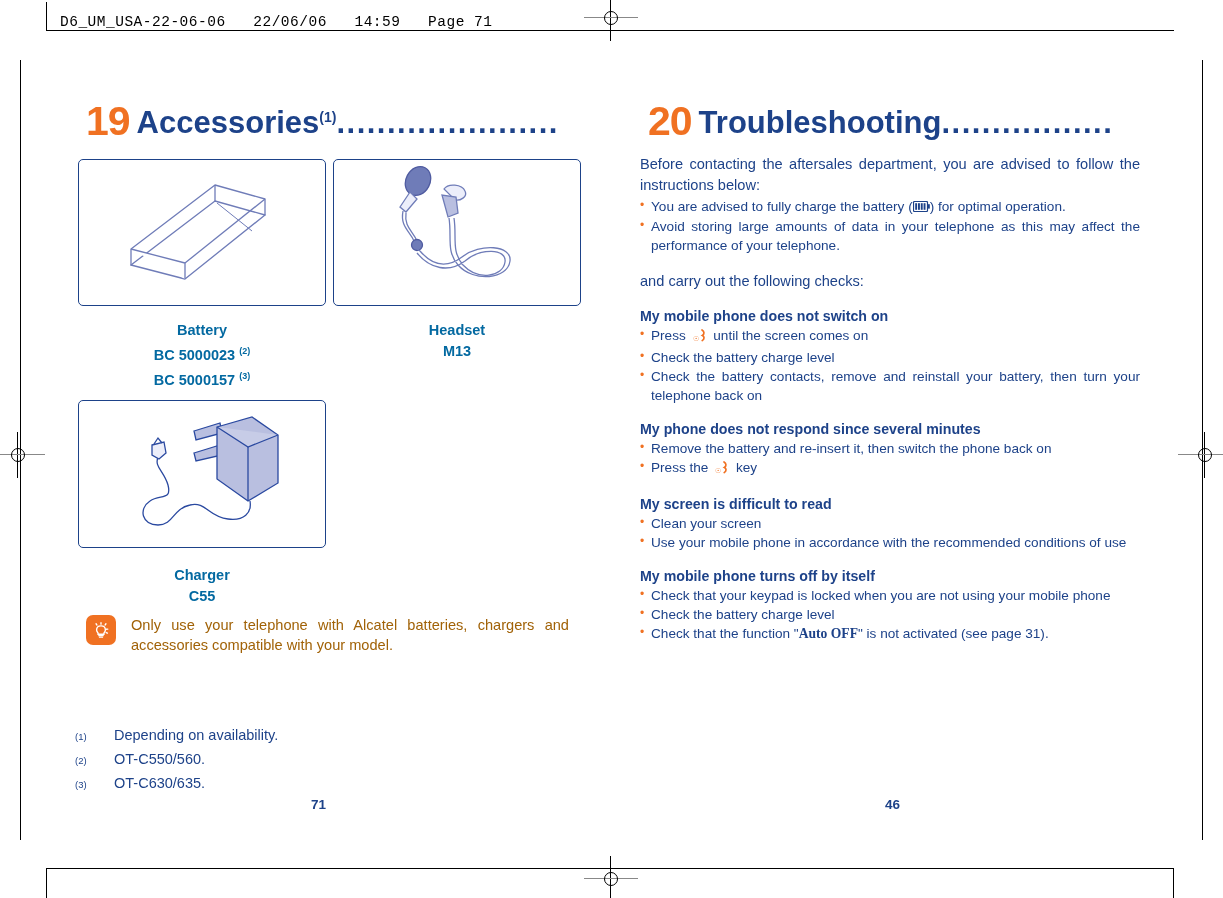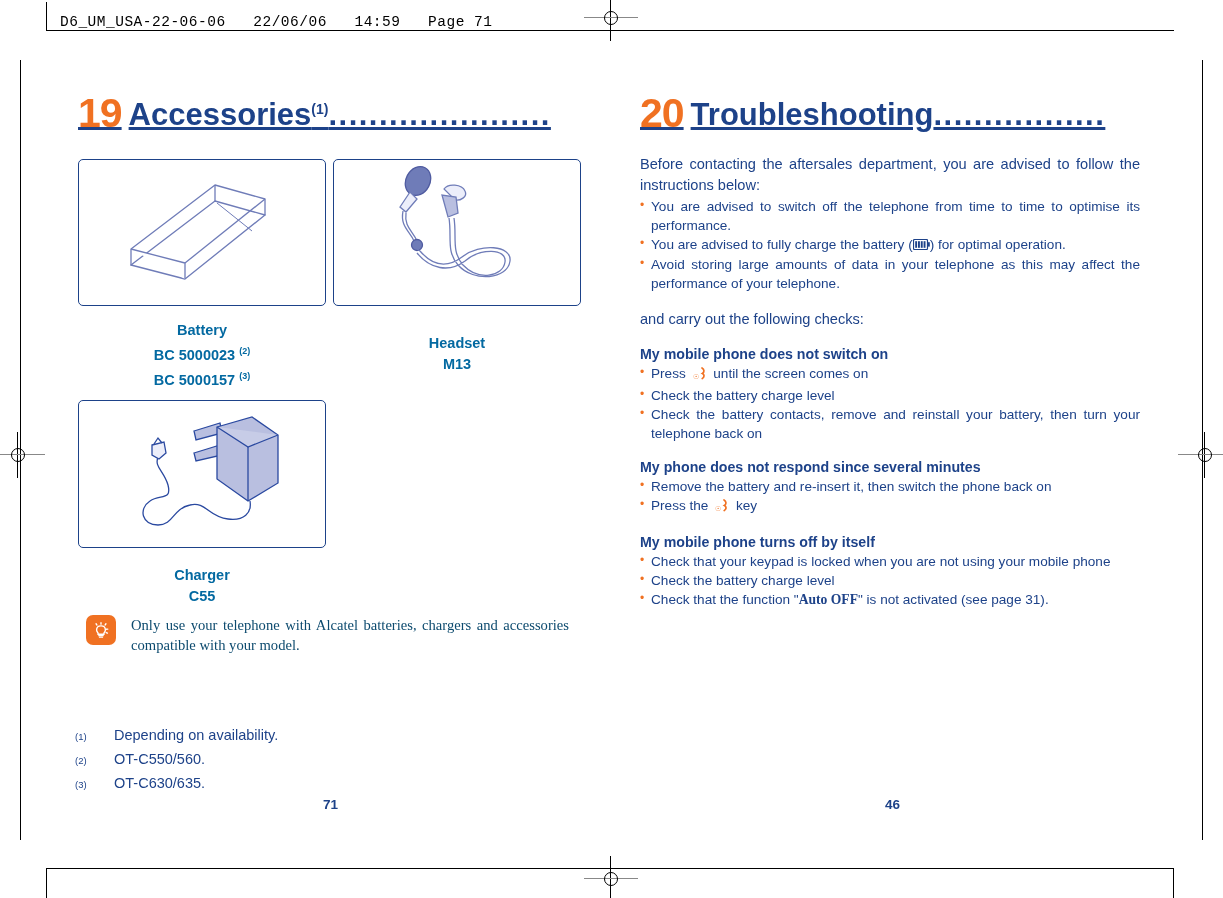--- a/index.html
+++ b/index.html
@@ -38,26 +38,25 @@
   .edge-right{position:absolute;left:1173px;top:869px;width:0;height:29px;border-left:1px solid #000;}
   .side-rule-l{position:absolute;left:20px;top:60px;width:0;height:780px;border-left:1px solid #000;}
   .side-rule-r{position:absolute;left:1202px;top:60px;width:0;height:780px;border-left:1px solid #000;}
 
   
   .page{position:absolute;top:0;}
   .page-left{left:78px;width:525px;}
   .page-right{left:640px;width:500px;}
 
   h1.chapter{
-    margin:0;padding:0;
+    margin:8px;padding:0;
     font-size:31px;font-weight:bold;
     color:#1d4289;
     white-space:nowrap;
     line-height:1;
-    text-decoration:underline;
   }
   h1.chapter .num{
     color:#f07122;font-size:41px;letter-spacing:-1px;margin-right:7px;
     font-weight:bold;vertical-align:-2px;
   }
   h1.chapter .sup{font-size:14px;vertical-align:super;font-weight:bold;}
   h1.chapter .dots{letter-spacing:1.5px;}
   .prod-box{
     border:1.4px solid #1d4289;border-radius:5px;
     background:#fff;box-sizing:border-box;
@@ -69,23 +68,22 @@
   }
   .cap .sup{font-size:9px;vertical-align:super;}
 
   
   .note{display:flex;gap:15px;align-items:flex-start;}
   .note-icon{
     width:30px;height:30px;border-radius:7px;background:#f07122;
     flex:0 0 30px;display:flex;align-items:center;justify-content:center;
   }
   .note-text{
-    font-size:14.6px;line-height:20px;color:#0c4a6e;text-align:justify;
+    font-size:14.6px;line-height:20px;color:#a16207;text-align:justify;
     width:438px;
-    font-family:Liberation Serif, serif;
   }
 
   
   .footnotes{font-size:14.5px;line-height:23px;color:#1d4289;}
   .fn{display:flex;}
   .fn-mark{width:39px;font-size:9.5px;padding-top:1px;}
   .fn-body{flex:1;}
 
   .pagenum{font-size:13.5px;font-weight:bold;color:#1d4289;}
 
@@ -176,21 +174,21 @@
       </g>
     </svg>
   </div>
 
   <div class="cap" style="position:absolute;left:0;top:313px;width:248px;">
     <div><span>Battery</span></div>
     <div><span>BC 5000023</span> <span class="sup">(2)</span></div>
     <div><span>BC 5000157</span> <span class="sup">(3)</span></div>
   </div>
 
-  <div class="cap" style="position:absolute;left:255px;top:326px;width:248px;">
+  <div class="cap" style="position:absolute;left:255px;top:313px;width:248px;">
     <div><span>Headset</span></div>
     <div><span>M13</span></div>
   </div>
 
   <div class="prod-box" style="position:absolute;left:0;top:400px;width:248px;height:148px;">
     <svg width="200" height="130" viewBox="0 0 200 130">
       <g stroke="#2a49a0" stroke-width="1.3" fill="none">
 
         <path d="M92 22 L118 14 L120 24 L94 31 Z" fill="#b9bfe0"></path>
         <path d="M92 44 L118 36 L120 46 L94 52 Z" fill="#b9bfe0"></path>
@@ -238,36 +236,33 @@
     <div class="fn">
       <div class="fn-mark">(2)</div>
       <div class="fn-body">OT-C550/560.</div>
     </div>
     <div class="fn">
       <div class="fn-mark">(3)</div>
       <div class="fn-body">OT-C630/635.</div>
     </div>
   </div>
 
-  <div class="pagenum" style="position:absolute;left:245px;top:797px;">71</div>
+  <div class="pagenum" style="position:absolute;left:233px;top:797px;">71</div>
 </div>
 
 <div class="page page-right">
 
   <h1 class="chapter" style="position:absolute;left:0;top:93px;">
     <span class="num">20</span><span>Troubleshooting</span><span class="dots">.................</span>
   </h1>
 
   <div style="position:absolute;left:0;top:154px;width:500px;">
     <p class="intro">Before contacting the aftersales department, you are advised to follow the instructions below:</p>
 
     <ul class="blist" style="margin-top:2px;">
-      <li>
-        <span>You are advised to switch off the telephone from time to time to optimise its performance.</span>
-      </li>
       <li>
         <span>You are advised to fully charge the battery (</span><span class="batt-glyph"><svg width="17" height="11" viewBox="0 0 17 11">
               <rect x="0.5" y="0.5" width="14" height="10" rx="1" fill="none" stroke="#1d4289" stroke-width="1.2"></rect>
               <rect x="15" y="3.2" width="1.8" height="4.4" fill="#1d4289"></rect>
               <rect x="2.2" y="2.2" width="1.9" height="6.6" fill="#1d4289"></rect>
               <rect x="5" y="2.2" width="1.9" height="6.6" fill="#1d4289"></rect>
               <rect x="7.8" y="2.2" width="1.9" height="6.6" fill="#1d4289"></rect>
               <rect x="10.6" y="2.2" width="1.9" height="6.6" fill="#1d4289"></rect>
             </svg></span><span>) for optimal operation.</span>
       </li>
@@ -298,20 +293,27 @@
         <li><span>Remove the battery and re-insert it, then switch the phone back on</span></li>
         <li>
           <span>Press the </span><span class="pwr-glyph"><svg width="16" height="15" viewBox="0 0 16 15">
                 <text x="1" y="13" font-family="'Liberation Sans',sans-serif" font-size="7" fill="#f07122">☉</text>
                 <path d="M10 2 C12.5 3.4, 12.5 6.2, 10.4 7.4 C12.6 8.4, 12.6 11, 10.2 12.6" stroke="#f07122" stroke-width="1.7" fill="none" stroke-linecap="round"></path>
               </svg></span><span> key</span>
         </li>
       </ul>
     </div>
 
+    <div class="sect">
+      <h3 class="q">My screen is difficult to read</h3>
+      <ul class="blist">
+        <li><span>Clean your screen</span></li>
+        <li><span>Use your mobile phone in accordance with the recommended conditions of use</span></li>
+      </ul>
+    </div>
 
     <div class="sect">
       <h3 class="q">My mobile phone turns off by itself</h3>
       <ul class="blist">
         <li><span>Check that your keypad is locked when you are not using your mobile phone</span></li>
         <li><span>Check the battery charge level</span></li>
         <li><span>Check that the function "</span><b class="bold">Auto OFF</b><span>" is not activated (see page 31).</span></li>
       </ul>
     </div>
   </div>

